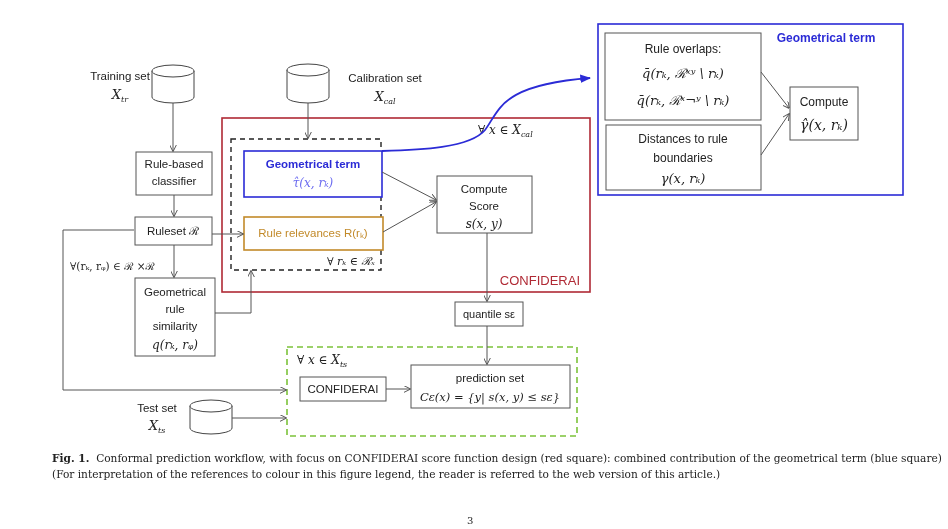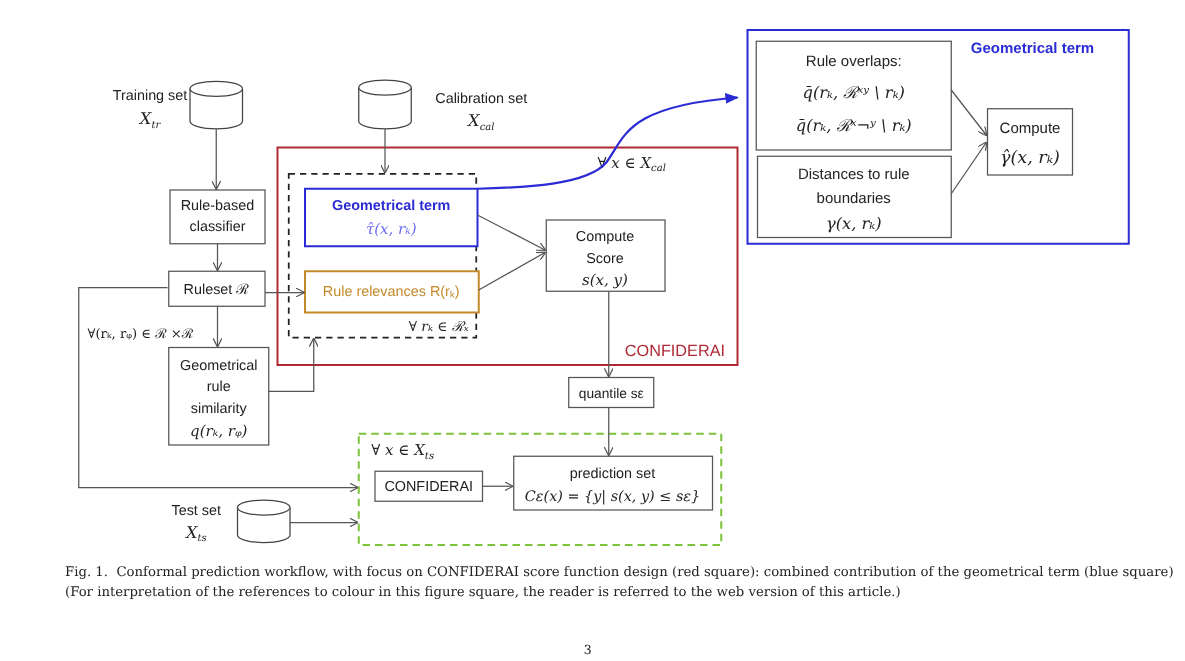--- a/index.html
+++ b/index.html
@@ -6,21 +6,21 @@
   body { width: 948px; height: 529px; position: relative; overflow: hidden; }
   #figure { position: absolute; left: 0; top: 0; width: 948px; height: 440px; }
   .sans { font-family: "Liberation Sans", sans-serif; }
   .serif { font-family: "DejaVu Serif", serif; }
   .caption {
     position: absolute; left: 52px; top: 450px; width: 860px;
     font-family: "DejaVu Serif", serif; font-size: 10.6px; line-height: 16px; color: #222;
     text-align: justify;
   }
   .caption .line { display: block; white-space: nowrap; }
-  .caption b { font-weight: normal; }
+  .caption b { font-weight: bold; }
   .page-num {
     position: absolute; left: 467px; top: 515px;
     font-family: "DejaVu Serif", serif; font-size: 10px; color: #222;
   }
 </style>
 </head>
 <body>
 
 <svg id="figure" width="948" height="440" viewBox="0 0 948 440" xmlns="http://www.w3.org/2000/svg">
   <defs>
@@ -132,16 +132,16 @@
     <polyline points="134,230 63,230 63,390 286,390" marker-end="url(#arr)"></polyline>
     <line x1="232" y1="418" x2="286" y2="418" marker-end="url(#arr)"></line>
     <line x1="761" y1="72" x2="789" y2="108" marker-end="url(#arr)"></line>
     <line x1="761" y1="155" x2="789" y2="114" marker-end="url(#arr)"></line>
   </g>
   <path d="M382,151 C420,150 470,148 485,130 C500,110 500,85 590,78" fill="none" stroke="#2b2bd6" stroke-width="1.8" marker-end="url(#arrblue)"></path>
 </svg>
 
 <div class="caption">
   <span class="line"><b>Fig. 1.</b>&nbsp; <span>Conformal prediction workflow, with focus on CONFIDERAI score function design (red square): combined contribution of the geometrical term (blue square)</span></span>
-  <span class="line">(For interpretation of the references to colour in this figure square, the reader is referred to the web version of this article.)</span>
+  <span class="line">(For interpretation of the references to colour in this figure legend, the reader is referred to the web version of this article.)</span>
 </div>
 
 <div class="page-num">3</div>
 
 </body></html>

